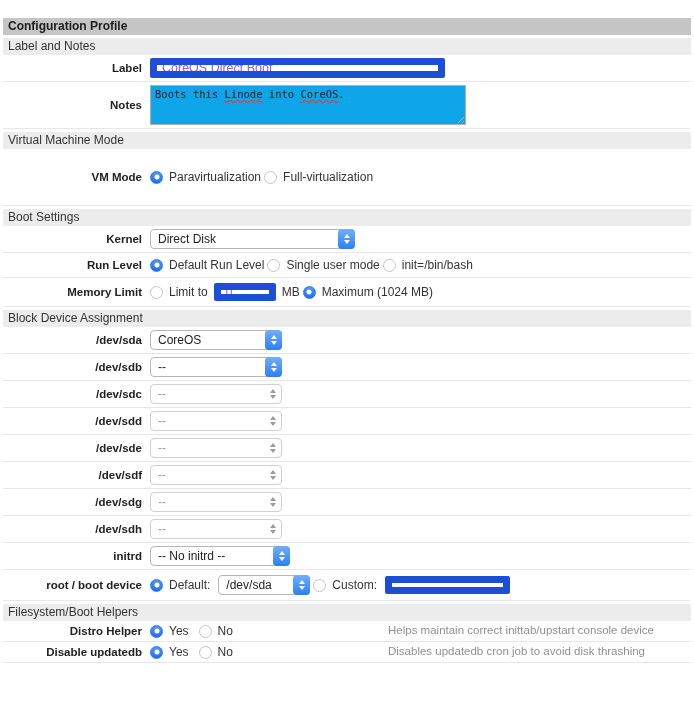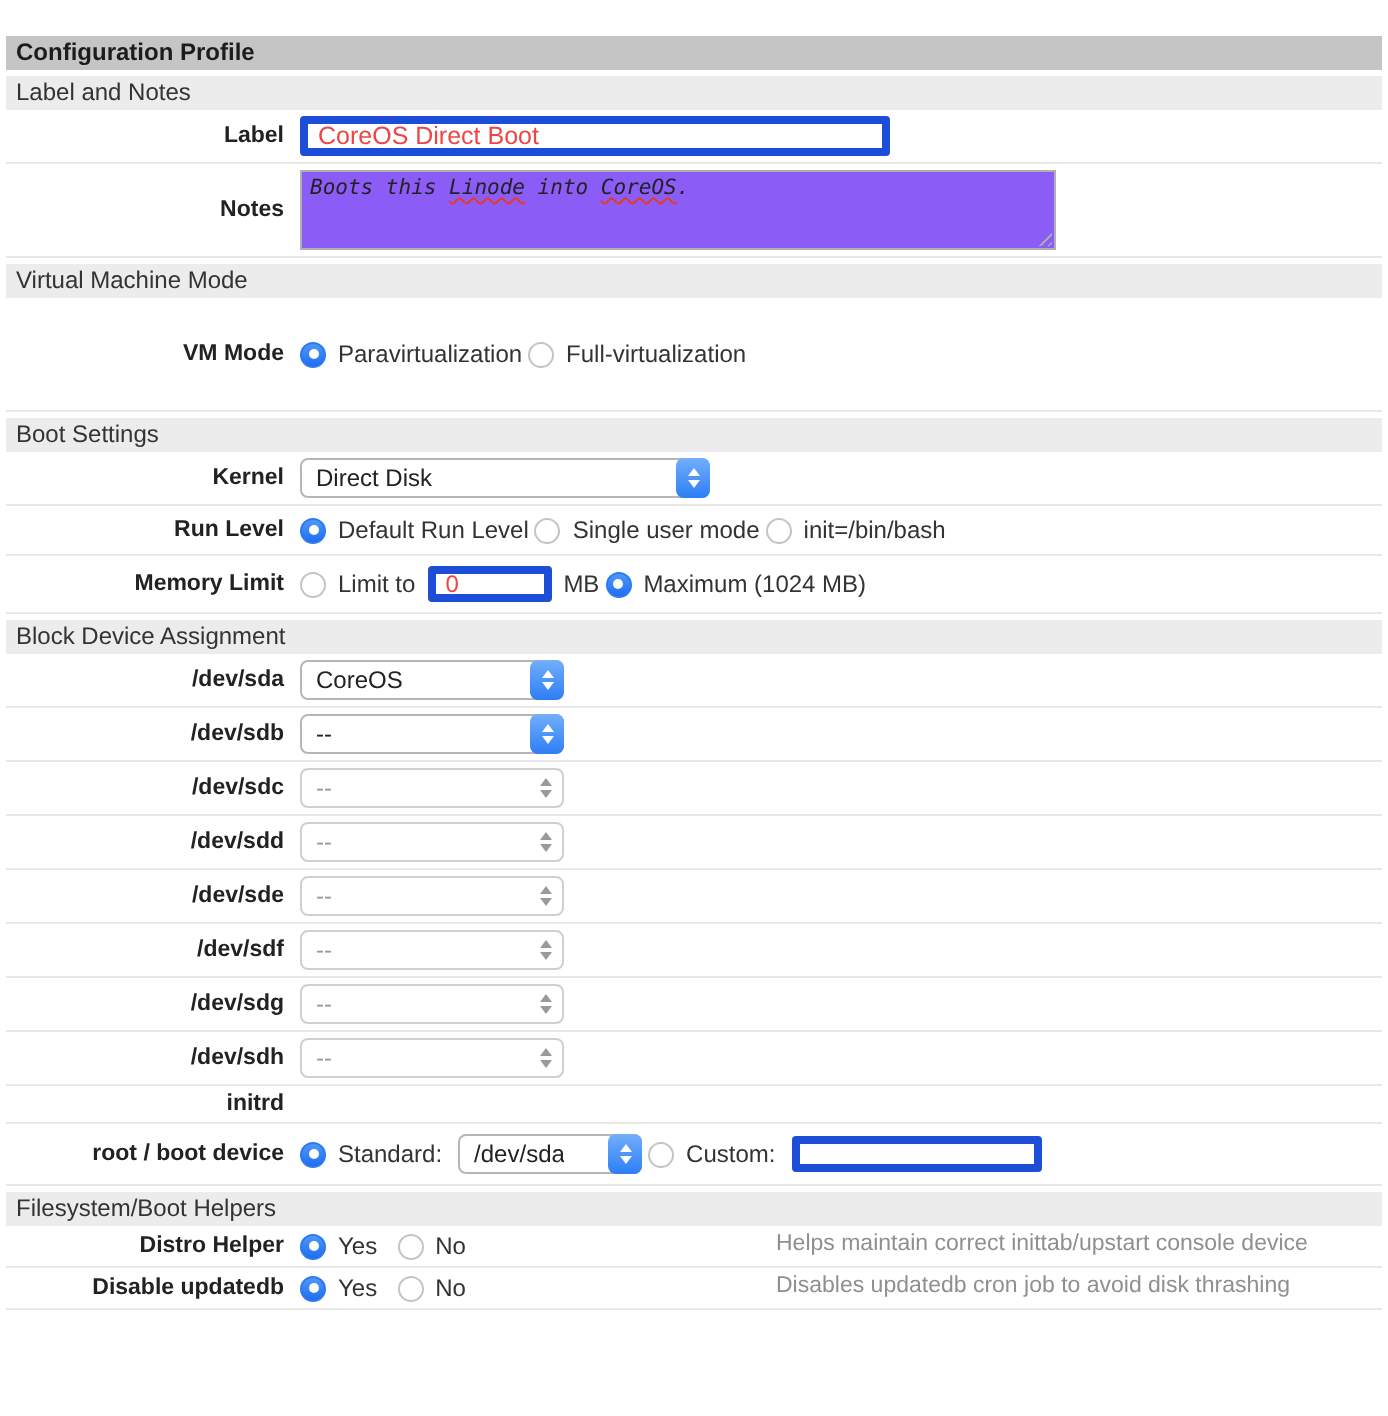--- a/index.html
+++ b/index.html
@@ -14,27 +14,27 @@
   .form-row { position:relative; display:flex; align-items:center; background:#fff;
               border-bottom:1px solid #e7e7e7; padding:3px 0; }
   .row-label { width:147px; padding-right:8px; text-align:right; font-size:11.5px;
                font-weight:bold; color:#222; flex-shrink:0; }
   .row-control { flex:1; display:flex; align-items:center; }
 
   .help { position:absolute; left:385px; top:50%; transform:translateY(-50%);
           font-size:11.5px; color:#8f8f8f; width:300px; line-height:1.35; }
   .help.top { top:5px; transform:none; }
 
-  input[type=text] { border:4px solid #1d4ed8; border-radius:2px; font-family:"Liberation Sans",sans-serif;
-                     font-size:12.5px; color:#ef4444; padding:0 5px; height:20px; }
+  input[type=text] { border:7px solid #1d4ed8; border-radius:2px; font-family:"Liberation Sans",sans-serif;
+                     font-size:12.5px; color:#8b5cf6; padding:0 5px; height:20px; }
   input.small { height:18px; font-size:12px; }
 
-  .fake-textarea { position:relative; width:378px; height:40px; border:1px solid #b0b0b0;
-                   background:#8b5cf6; font-family:"DejaVu Sans Mono", monospace; font-size:10.5px;
-                   color:#222; padding:2px 4px;font-style:italic; }
+  .fake-textarea { position:relative; width:316px; height:40px; border:1px solid #b0b0b0;
+                   background:#0ea5e9; font-family:"DejaVu Sans Mono", monospace; font-size:10.5px;
+                   color:#222; padding:2px 4px; }
   .misspell { text-decoration:underline; text-decoration-style:wavy; text-decoration-color:#e23b2e; }
   .resize-grip { position:absolute; right:1px; bottom:1px; width:9px; height:9px;
                  background:repeating-linear-gradient(135deg, transparent 0 2px, #ababab 2px 3px);
                  clip-path:polygon(100% 0, 100% 100%, 0 100%); }
 
   
   .msel { display:flex; align-items:center; justify-content:space-between; height:20px;
           background:#fff; border:1px solid #b6b6b6; border-radius:4px; font-size:12px; color:#222; }
   .msel .msel-text { padding-left:7px; white-space:nowrap; overflow:hidden; }
   .msel-stepper { width:17px; height:18px; margin-right:0; border-radius:0 3px 3px 0; flex-shrink:0;
@@ -256,29 +256,38 @@
         <span class="msel-stepper">
             <i class="tri-up"></i>
             <i class="tri-down"></i>
           </span>
       </div>
     </div>
   </div>
 
   <div class="form-row">
     <div class="row-label">initrd</div>
+    <div class="row-control">
+      <div class="msel" style="width:140px">
+        <span class="msel-text">-- No initrd --</span>
+        <span class="msel-stepper blue">
+            <i class="tri-up"></i>
+            <i class="tri-down"></i>
+          </span>
+      </div>
+    </div>
   </div>
 
   <div class="form-row" style="padding:5px 0;">
     <div class="row-label">root / boot device</div>
     <div class="row-control">
       <div class="stack">
         <span class="hline">
           <span class="radio checked"></span>
-          <span class="sub-label">Standard:</span>
+          <span class="sub-label">Default:</span>
           <div class="msel" style="width:92px">
             <span class="msel-text">/dev/sda</span>
             <span class="msel-stepper blue">
                 <i class="tri-up"></i>
                 <i class="tri-down"></i>
               </span>
           </div>
         </span>
         <span class="hline">
           <span class="radio"></span>

